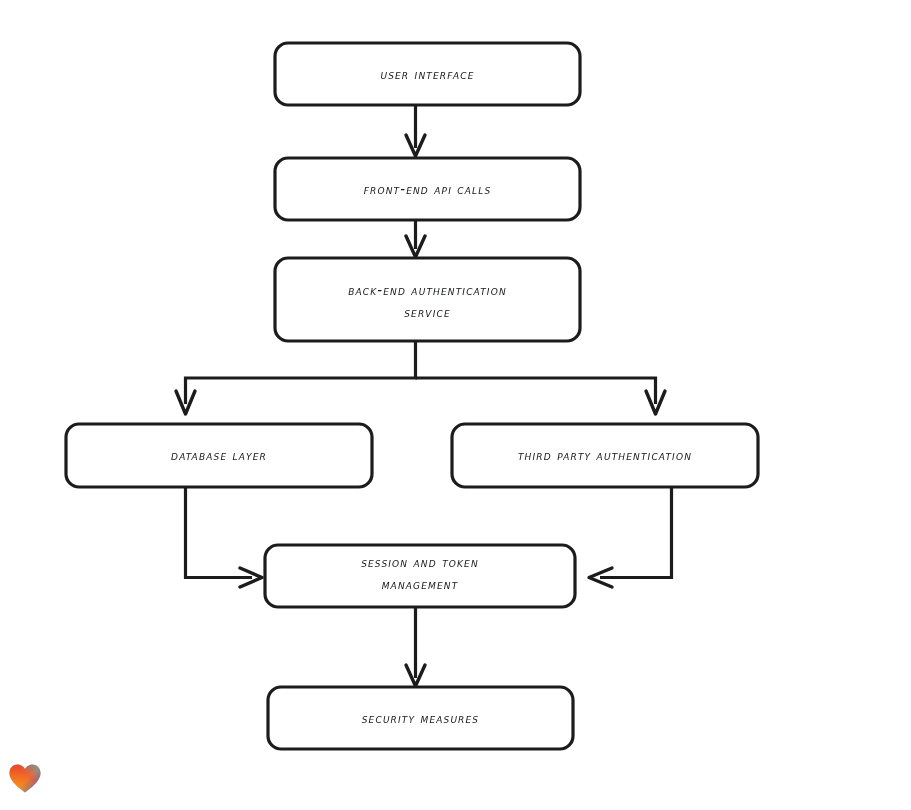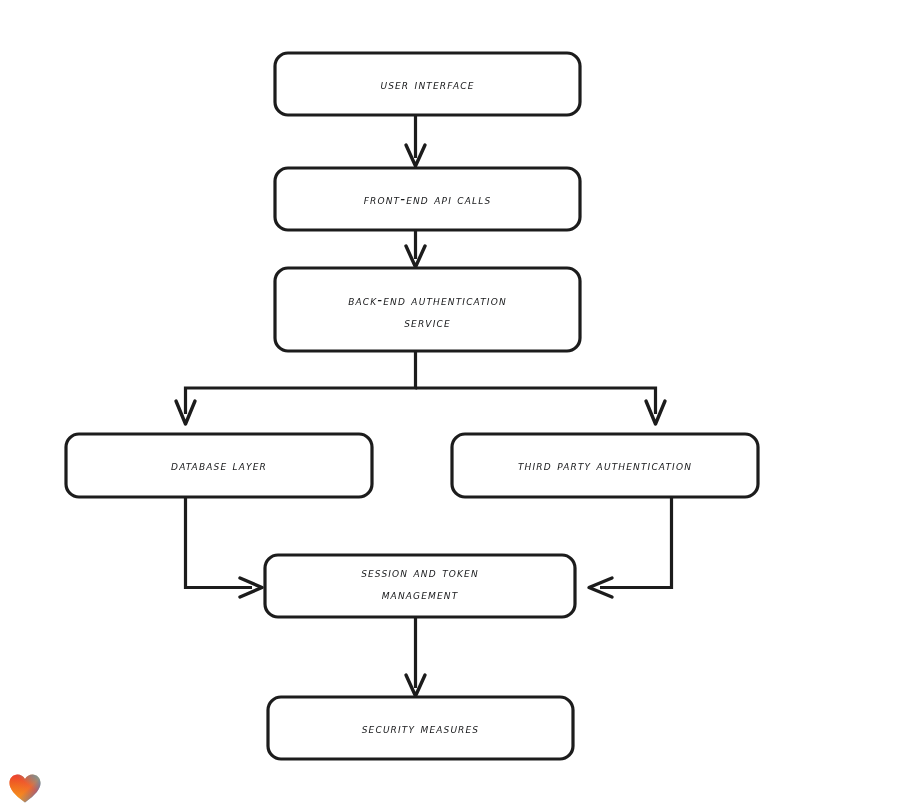--- a/index.html
+++ b/index.html
@@ -10,21 +10,21 @@
   body {
     width: 911px;
     height: 810px;
     position: relative;
     overflow: hidden;
     font-family: "DejaVu Sans", sans-serif;
   }
   #diagram-root {
     position: absolute;
     left: 0;
-    top: 10px;
+    top: 0;
     width: 911px;
     height: 634px;
   }
   svg.flow {
     display: block;
     width: 911px;
     height: 810px;
   }
   .node-shape {
     fill: #ffffff;

